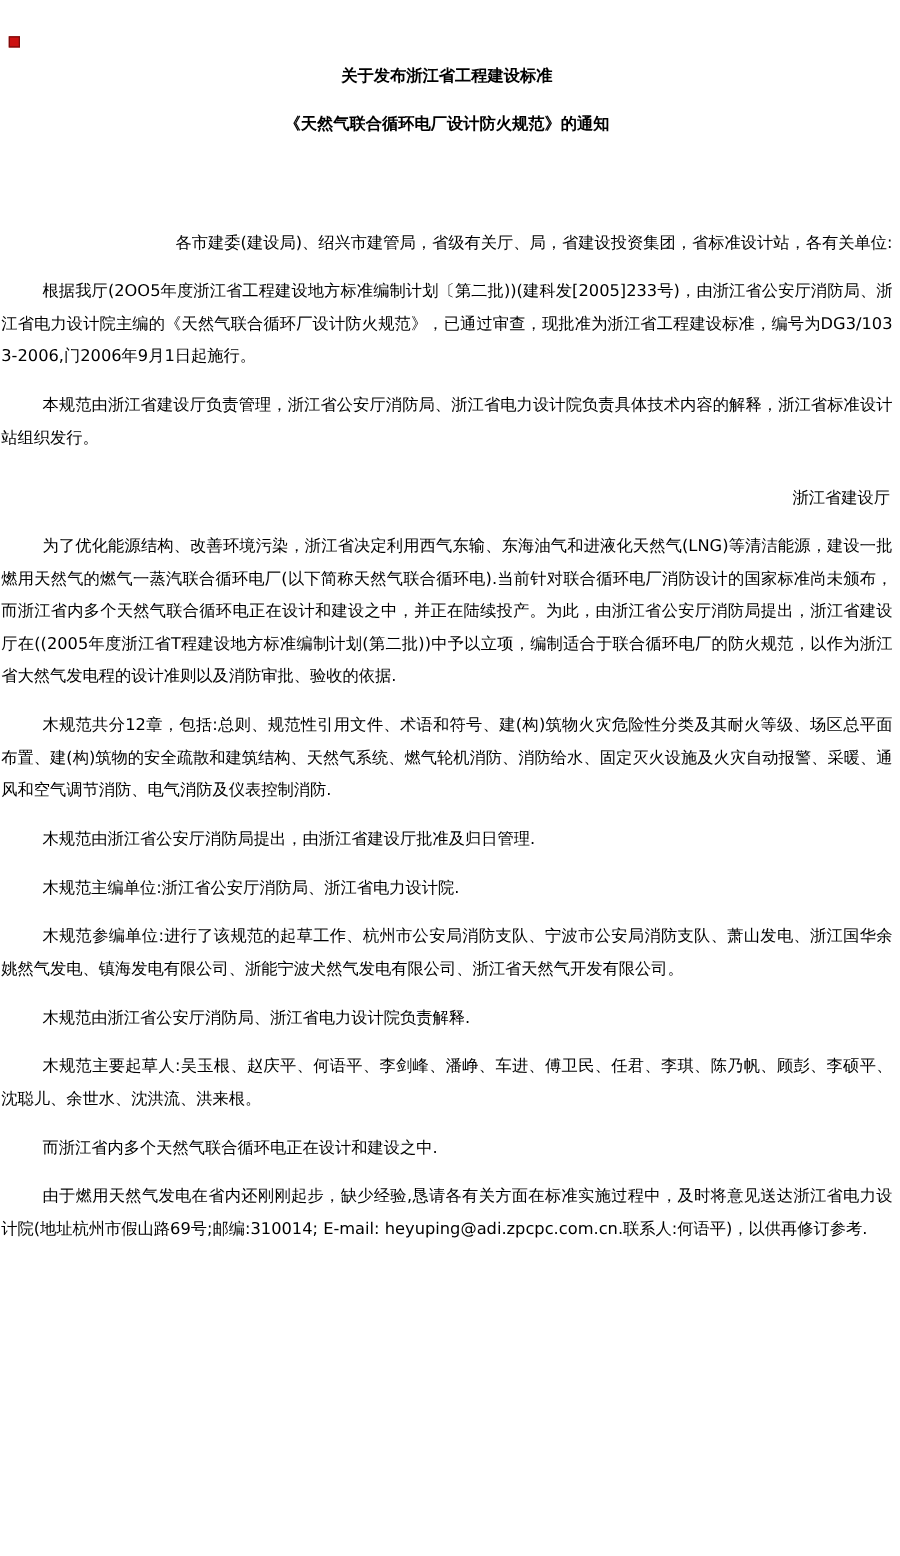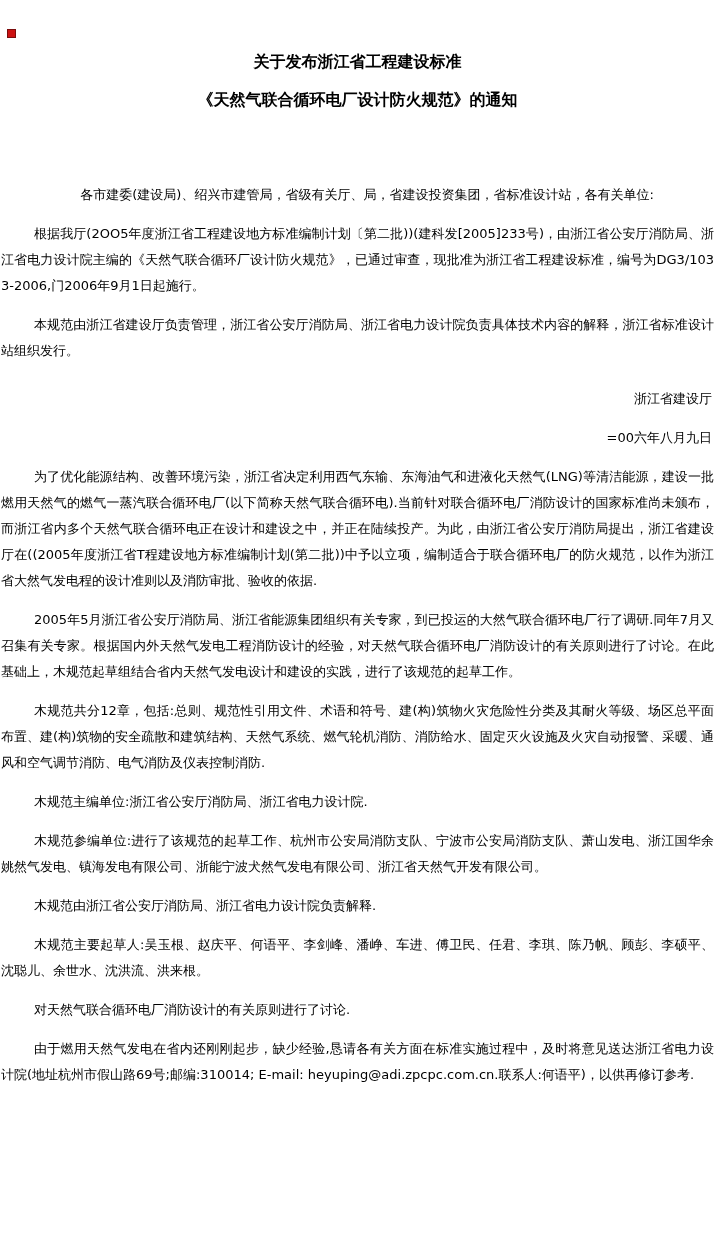--- a/index.html
+++ b/index.html
@@ -25,36 +25,36 @@
     left: 7px;
     top: 29px;
     width: 9px;
     height: 9px;
     background: #cc1111;
     border: 1px solid #7a0c0c;
     box-sizing: border-box;
   }
   .t {
     margin: 0 0 12px 0;
-    font-size: 16px;
+    font-size: 13px;
     font-weight: bold;
     text-align: center;
   }
   .t2 {
     margin-bottom: 69px;
     text-align: center;
   }
   p {
     margin: 0 0 13px 0;
     text-align: justify;
     word-break: break-all;
   }
   .salutation {
     text-indent: 19px;
-    text-align: center;
+    text-align: right;
   }
   .para {
     text-indent: 33px;
   }
   .right {
     text-align: right;
     padding-right: 2px;
   }
   .sig {
     margin-top: 22px;
@@ -75,26 +75,25 @@
 
   <div class="t">关于发布浙江省工程建设标准</div>
   <div class="t t2">《天然气联合循环电厂设计防火规范》的通知</div>
 
   <p class="salutation">各市建委(建设局)、绍兴市建管局，省级有关厅、局，省建设投资集团，省标准设计站，各有关单位:</p>
 
   <p class="para">根据我厅(2OO5年度浙江省工程建设地方标准编制计划〔第二批))(建科发[2005]233号)，由浙江省公安厅消防局、浙江省电力设计院主编的《天然气联合循环厂设计防火规范》，已通过审查，现批准为浙江省工程建设标准，编号为DG3/1033-2006,门2006年9月1日起施行。</p>
   <p class="para">本规范由浙江省建设厅负责管理，浙江省公安厅消防局、浙江省电力设计院负责具体技术内容的解释，浙江省标准设计站组织发行。</p>
 
   <p class="right sig">浙江省建设厅</p>
-  <p class="right">=00六年八月九日</p>
 
 
   <p class="para">为了优化能源结构、改善环境污染，浙江省决定利用西气东输、东海油气和进液化天然气(LNG)等清洁能源，建设一批燃用天然气的燃气一蒸汽联合循环电厂(以下简称天然气联合循环电).当前针对联合循环电厂消防设计的国家标准尚未颁布，而浙江省内多个天然气联合循环电正在设计和建设之中，并正在陆续投产。为此，由浙江省公安厅消防局提出，浙江省建设厅在((2005年度浙江省T程建设地方标准编制计划(第二批))中予以立项，编制适合于联合循环电厂的防火规范，以作为浙江省大然气发电程的设计准则以及消防审批、验收的依据.</p>
-  <p class="para">2005年5月浙江省公安厅消防局、浙江省能源集团组织有关专家，到已投运的大然气联合循环电厂行了调研.同年7月又召集有关专家。根据国内外天然气发电工程消防设计的经验，对天然气联合循环电厂消防设计的有关原则进行了讨论。在此基础上，木规范起草组结合省内天然气发电设计和建设的实践，进行了该规范的起草工作。</p>
   <p class="para">木规范共分12章，包括:总则、规范性引用文件、术语和符号、建(构)筑物火灾危险性分类及其耐火等级、场区总平面布置、建(构)筑物的安全疏散和建筑结构、天然气系统、燃气轮机消防、消防给水、固定灭火设施及火灾自动报警、采暖、通风和空气调节消防、电气消防及仪表控制消防.</p>
+  <p class="para">木规范由浙江省公安厅消防局提出，由浙江省建设厅批准及归日管理.</p>
   <p class="para">木规范主编单位:浙江省公安厅消防局、浙江省电力设计院.</p>
   <p class="para">木规范参编单位:进行了该规范的起草工作、杭州市公安局消防支队、宁波市公安局消防支队、萧山发电、浙江国华余姚然气发电、镇海发电有限公司、浙能宁波犬然气发电有限公司、浙江省天然气开发有限公司。</p>
   <p class="para">木规范由浙江省公安厅消防局、浙江省电力设计院负责解释.</p>
   <p class="para">木规范主要起草人:吴玉根、赵庆平、何语平、李剑峰、潘峥、车进、傅卫民、任君、李琪、陈乃帆、顾彭、李硕平、沈聪儿、余世水、沈洪流、洪来根。</p>
-  <p class="para">对天然气联合循环电厂消防设计的有关原则进行了讨论.</p>
+  <p class="para">而浙江省内多个天然气联合循环电正在设计和建设之中.</p>
   <p class="para">由于燃用天然气发电在省内还刚刚起步，缺少经验,恳请各有关方面在标准实施过程中，及时将意见送达浙江省电力设计院(地址杭州市假山路69号;邮编:310014; E-mail: heyuping@adi.zpcpc.com.cn.联系人:何语平)，以供再修订参考.</p>
 
 </div>
 
 </body></html>

